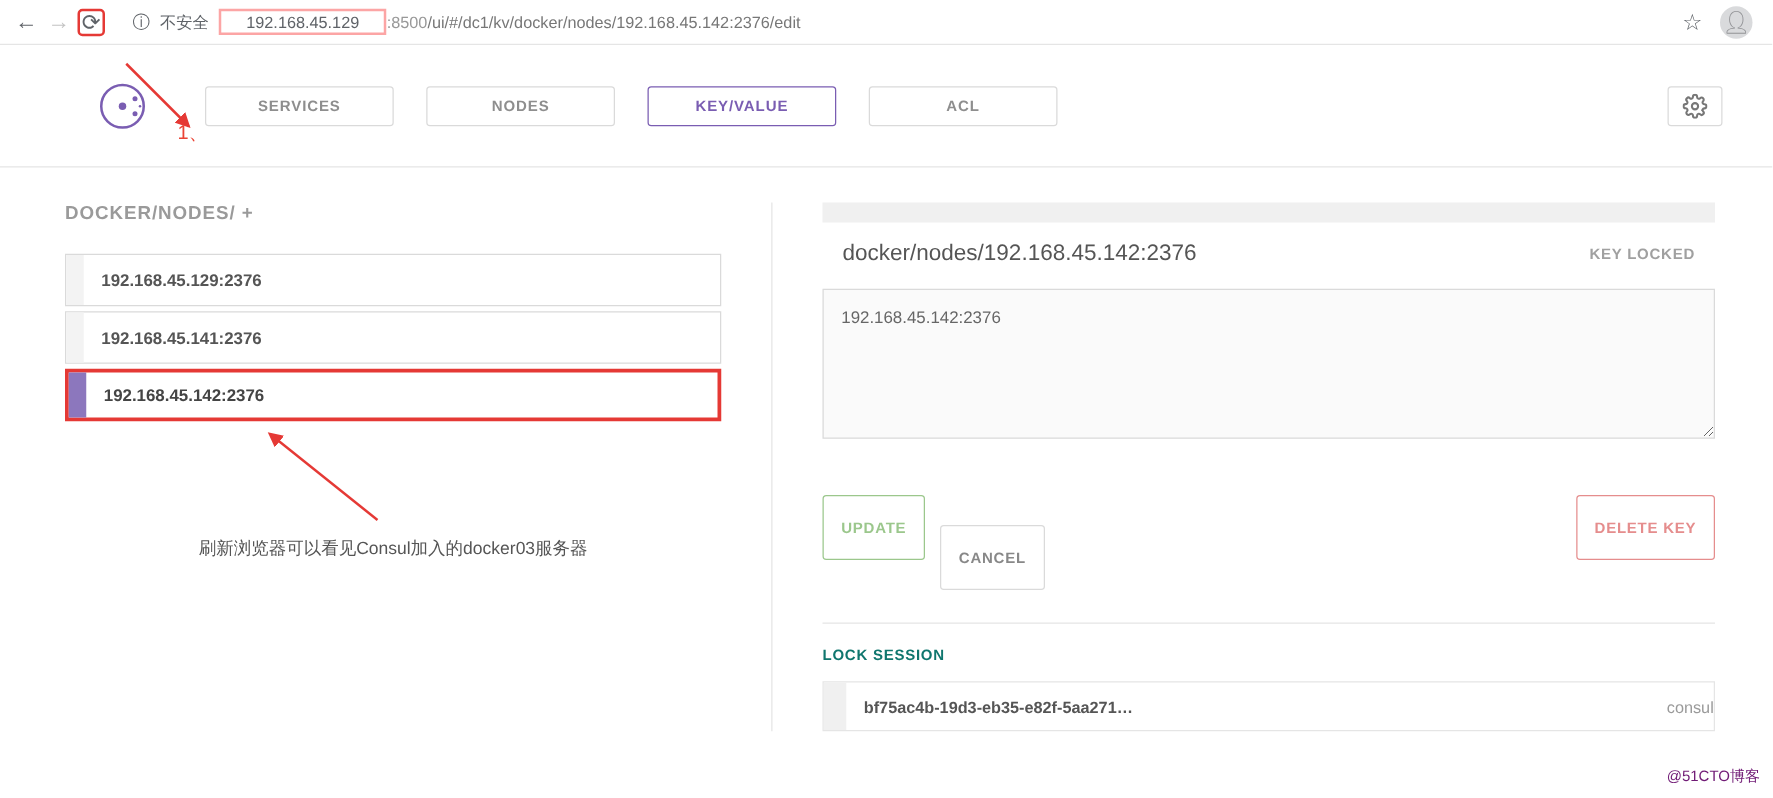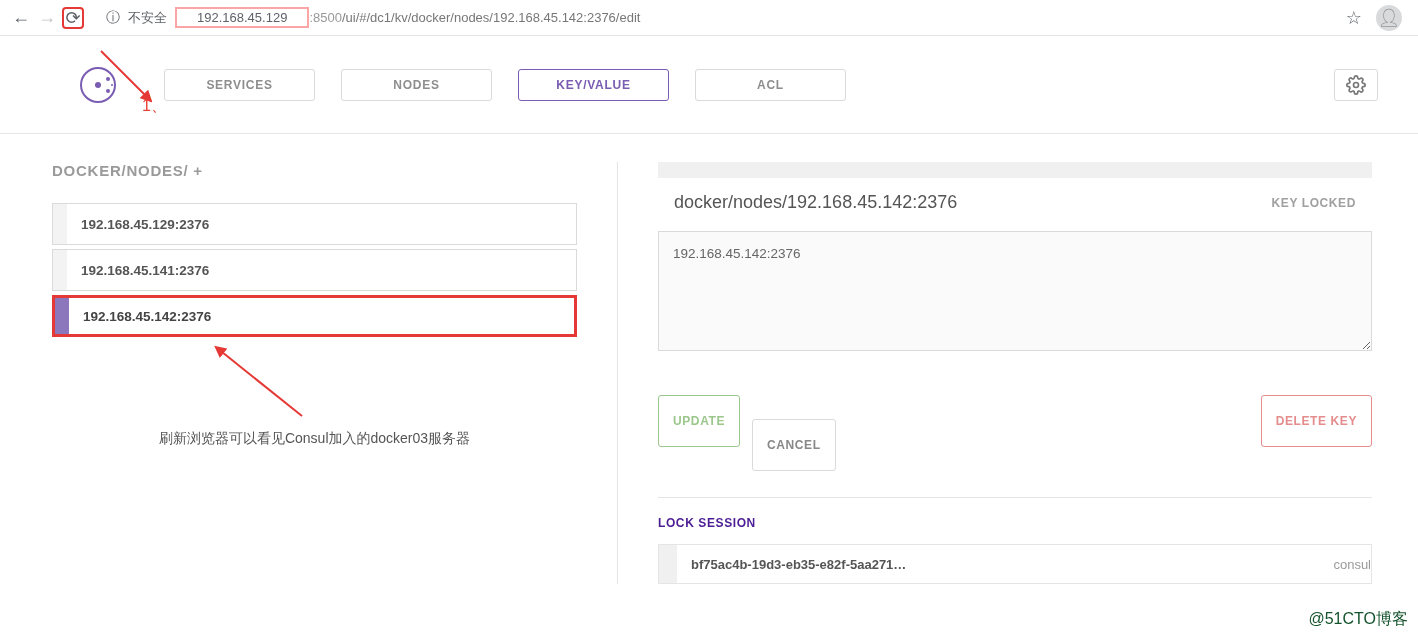--- a/index.html
+++ b/index.html
@@ -51,27 +51,27 @@
   .r-head .path { font-size: 18px; color: #555; flex: 1; }
   .r-head .locked { font-size: 12px; font-weight: bold; color: #a0a0a0; letter-spacing: 0.05em; }
   .val-area { width: 100%; min-height: 120px; border: 1px solid #dadada; padding: 14px; font-size: 13.5px; color: #666; resize: both; background: #fafafa; font-family: inherit; }
   .r-btns { display: flex; align-items: center; gap: 12px; margin-top: 16px; margin-bottom: 26px; }
   .r-btns .btn { height: 52px; padding: 0 14px; border-radius: 3px; font-size: 12px; font-weight: bold; letter-spacing: 0.05em; background: #fff; cursor: pointer; display: inline-flex; align-items: center; }
   .r-btns .btn.upd { border: 1px solid #9bc78c; color: #9bc78c; }
   .r-btns .btn.can { border: 1px solid #dadada; color: #888; margin-top: 48px; }
   .r-btns .btn.del { border: 1px solid #e58d8d; color: #e58d8d; margin-left: auto; }
 
   .sess-hdr { height: 1px; background: #e5e5e5; margin-bottom: 18px; }
-  .sess-lbl { font-size: 12px; font-weight: bold; color: #4c1d95; letter-spacing: 0.05em; margin-bottom: 14px; }
+  .sess-lbl { font-size: 12px; font-weight: bold; color: #0f766e; letter-spacing: 0.05em; margin-bottom: 14px; }
   .sess-row { height: 40px; border: 1px solid #e5e5e5; display: flex; align-items: center; font-size: 13px; color: #555; }
   .sess-row .sbar { width: 18px; align-self: stretch; background: #f0f0f0; margin-right: 14px; }
   .sess-row .sid { font-weight: bold; }
   .sess-row .stag { margin-left: auto; color: #9a9a9a; }
 
-  .watermark { position: absolute; right: 10px; bottom: 8px; font-size: 16px; color: #14532d; }
+  .watermark { position: absolute; right: 10px; bottom: 8px; font-size: 12px; color: #701a75; }
 </style>
 </head>
 <body>
 
 <div class="btb">
   <span class="nav-ico">←</span>
   <span class="nav-ico" style="color:#c4c4c4">→</span>
   <span class="nav-ico reload">⟳</span>
   <span class="info-ico">ⓘ</span>
   <span>不安全</span>

